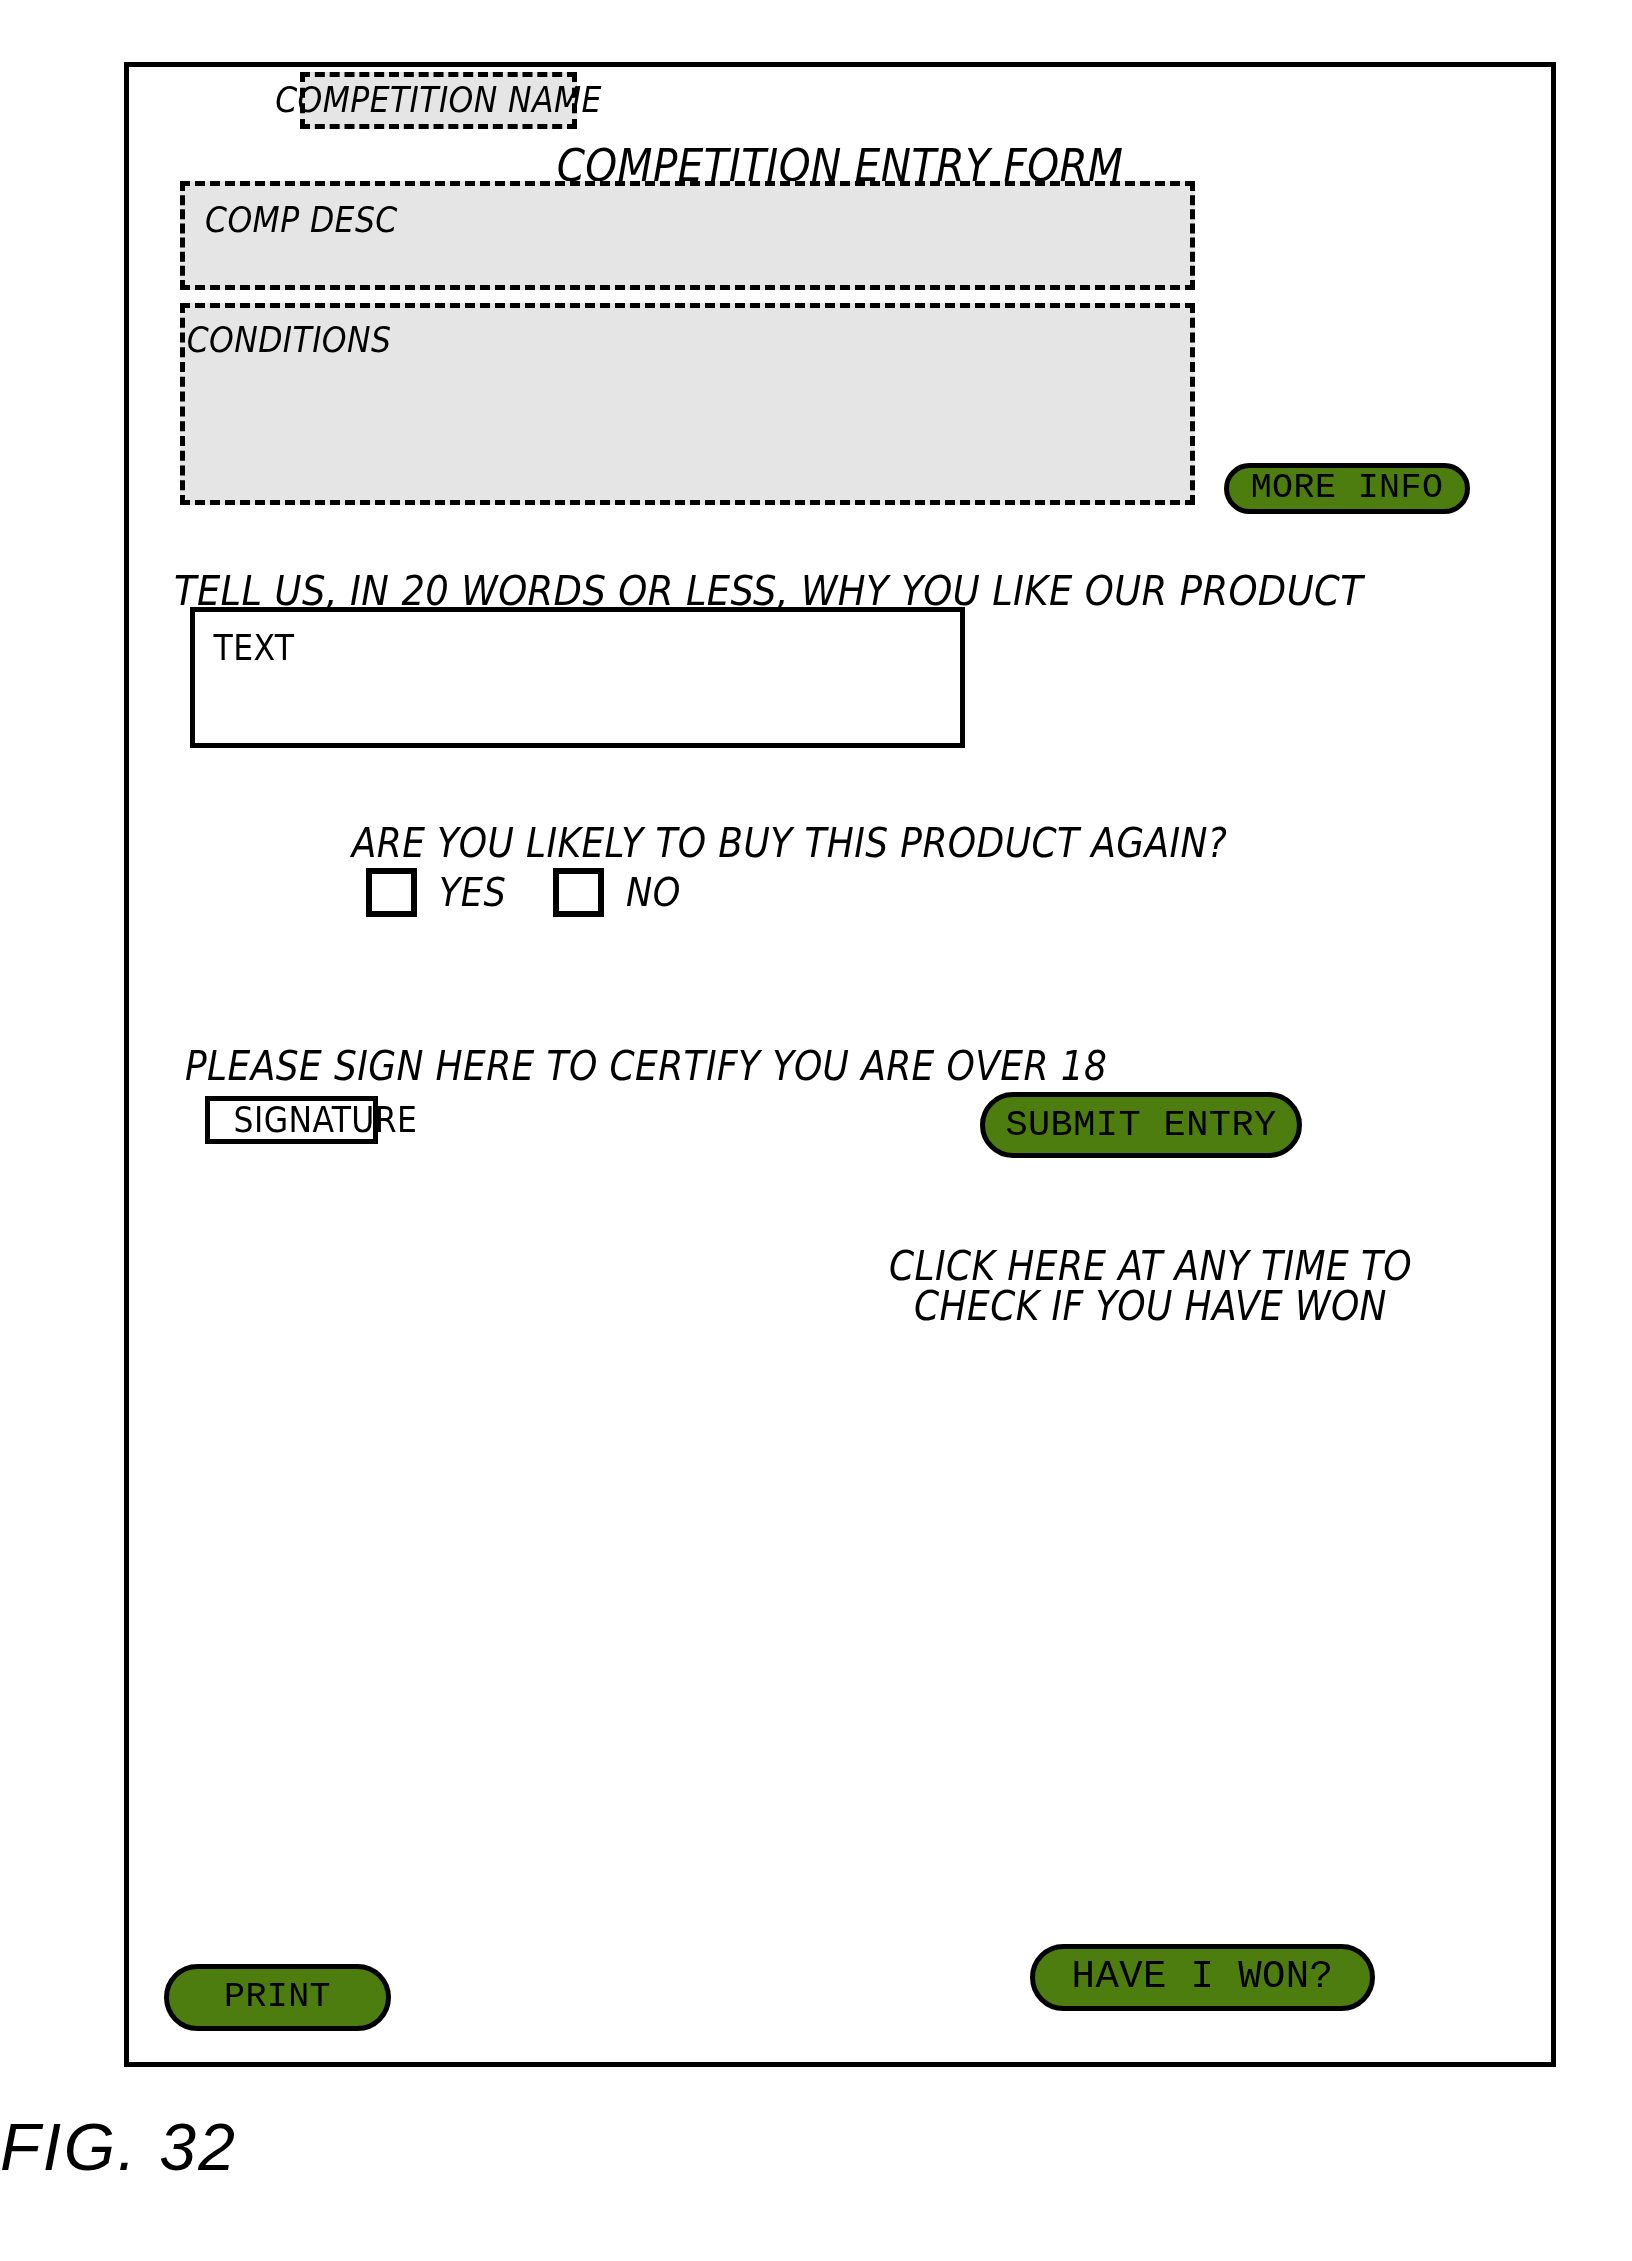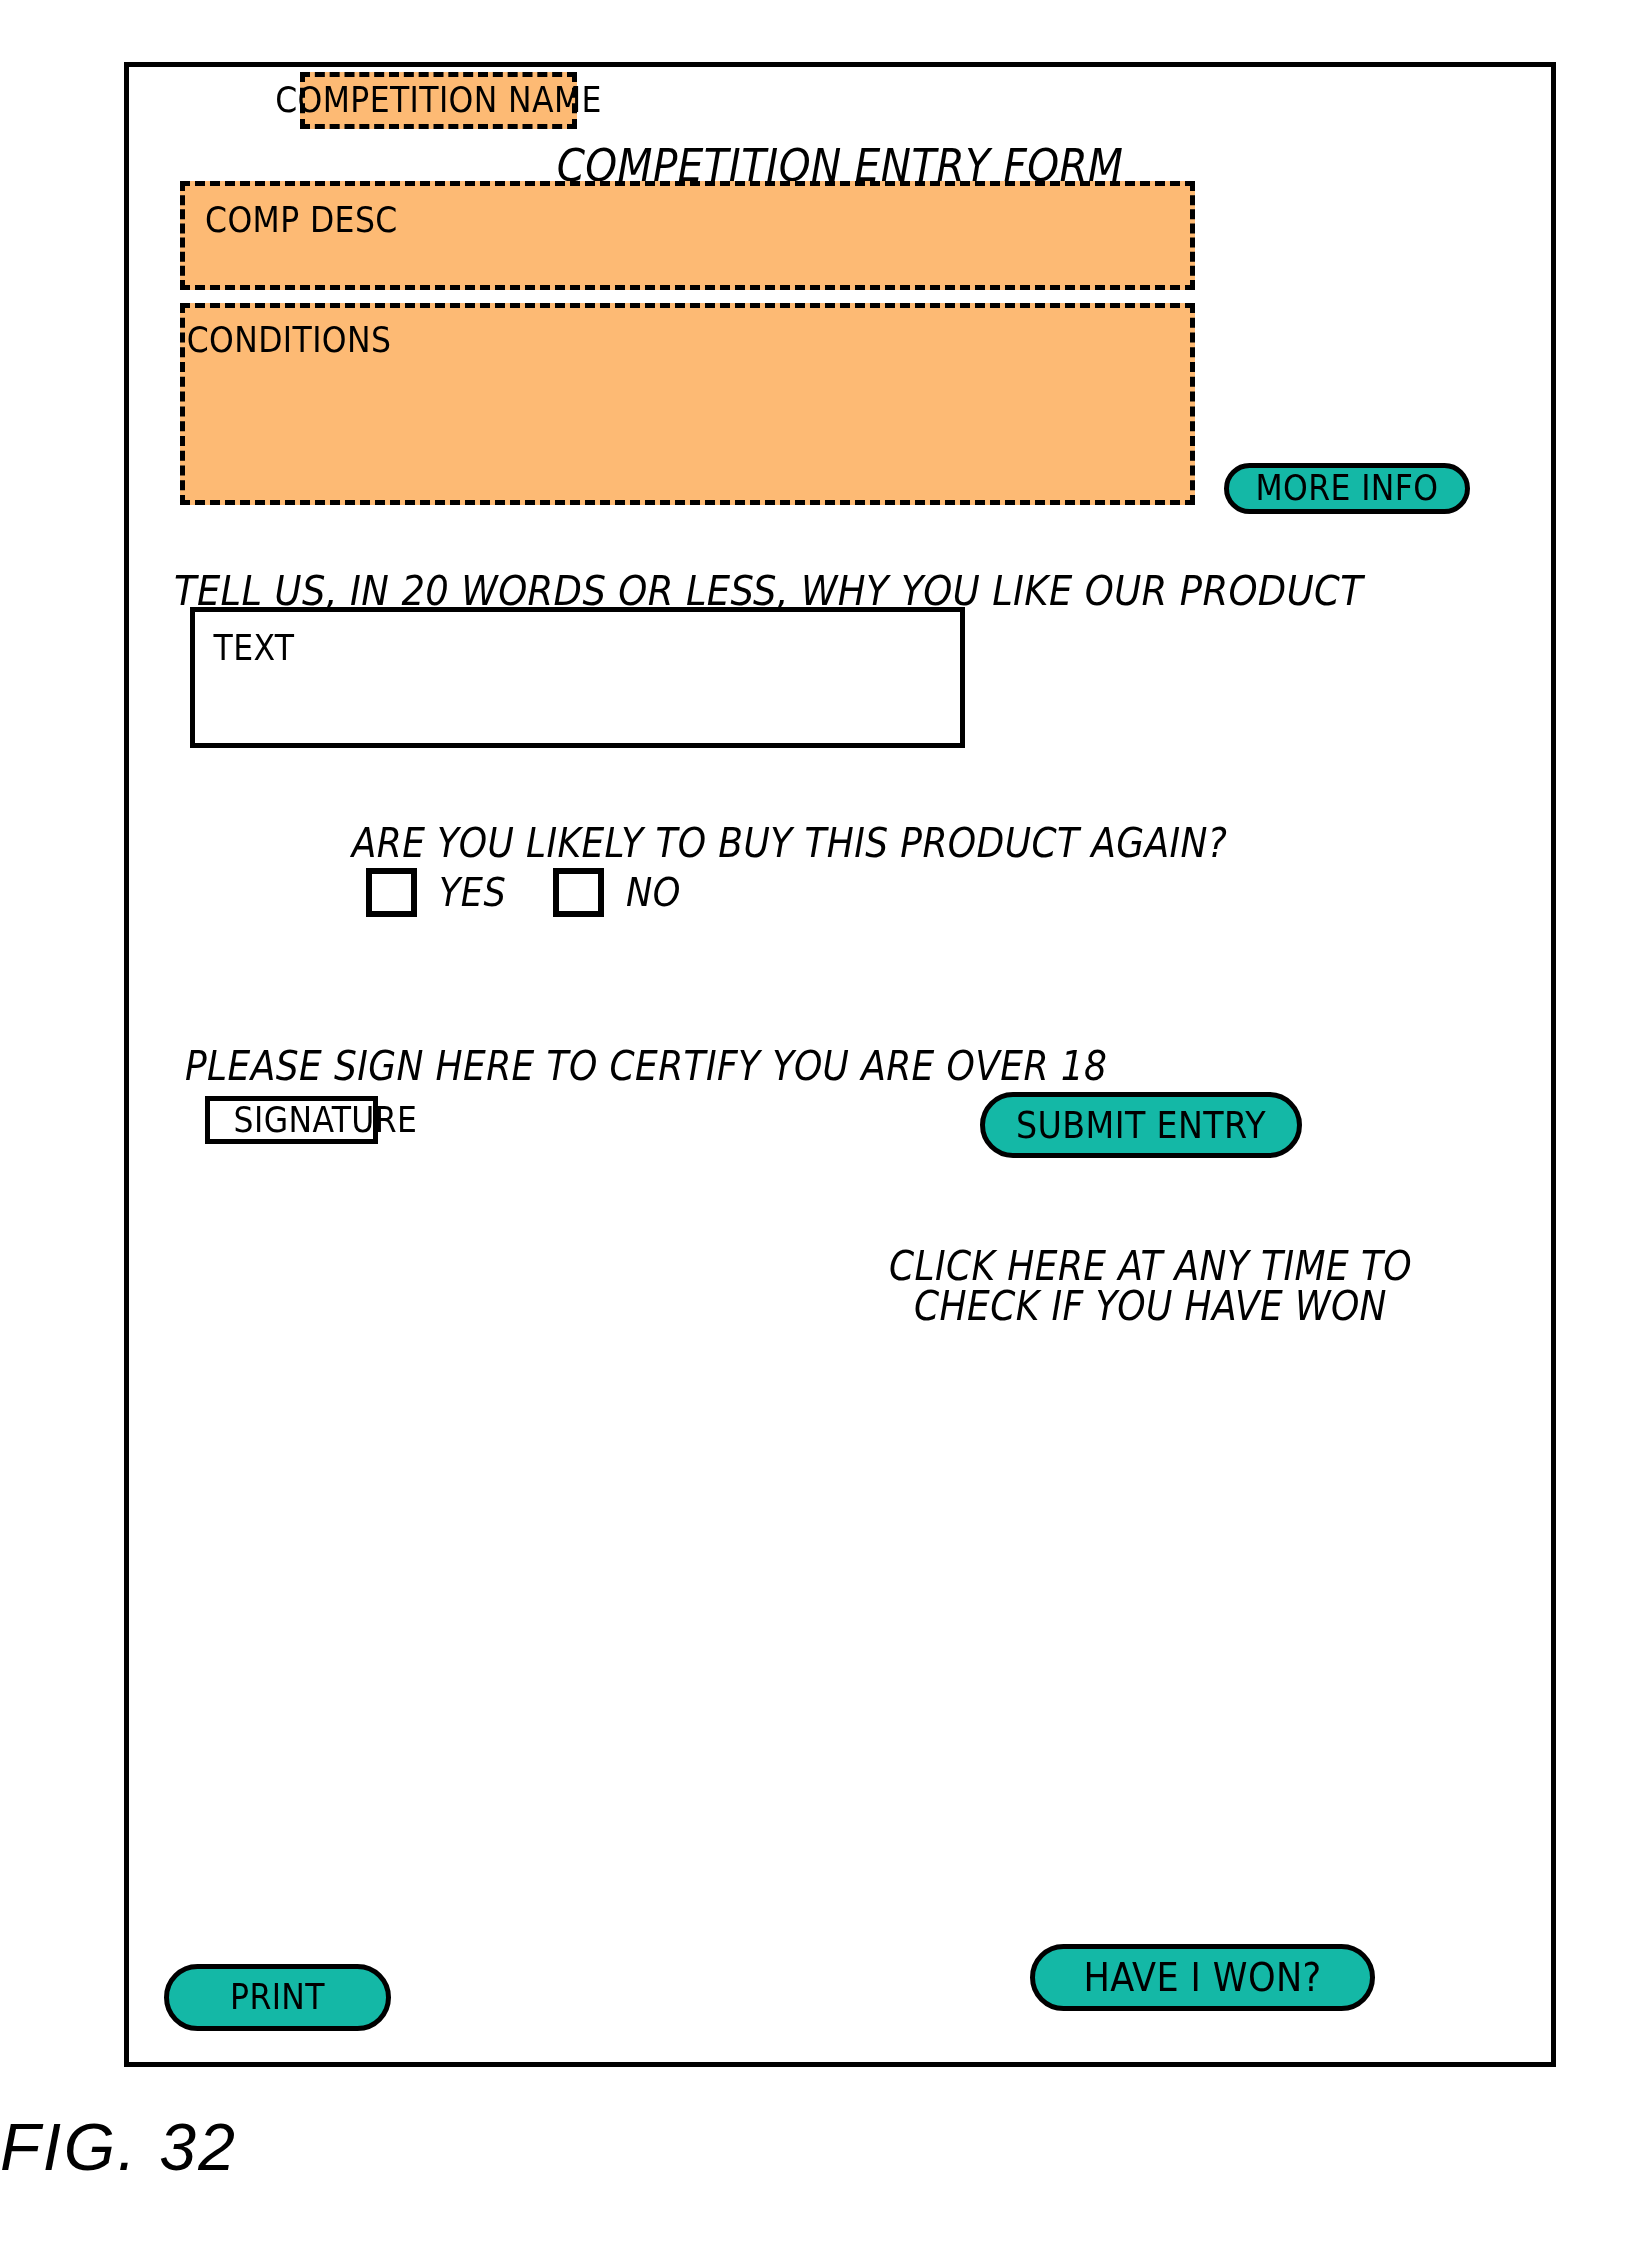--- a/index.html
+++ b/index.html
@@ -43,21 +43,22 @@
     letter-spacing: 0.4px;
     white-space: nowrap;
     line-height: 1;
   }
 
   
   .dashed-box {
     position: absolute;
     box-sizing: border-box;
     border: 5px dashed #000;
-    background: #fdba74;
+    background: #e5e5e5;
+    font-style: italic;
   }
   .solid-box {
     position: absolute;
     box-sizing: border-box;
     border: 5.9px solid #000;
     background: #fff;
   }
 
   
   .field-label {
@@ -104,26 +105,27 @@
     height: 202px;
   }
   #conditions-label { left: 1.7px; top: 15px; }
 
   
   .pill-button {
     position: absolute;
     box-sizing: border-box;
     border: 5.9px solid #000;
     border-radius: 841px;
-    background: #14b8a6;
+    background: #4d7c0f;
     display: flex;
     align-items: center;
     justify-content: center;
     font-size: 35px;
     padding: 0 18.5px;
+    font-family: Liberation Mono, monospace;
   }
 
   #more-info-button {
     left: 1095px;     
     top: 396px;       
     width: 246px;
     height: 51px;
   }
 
   

